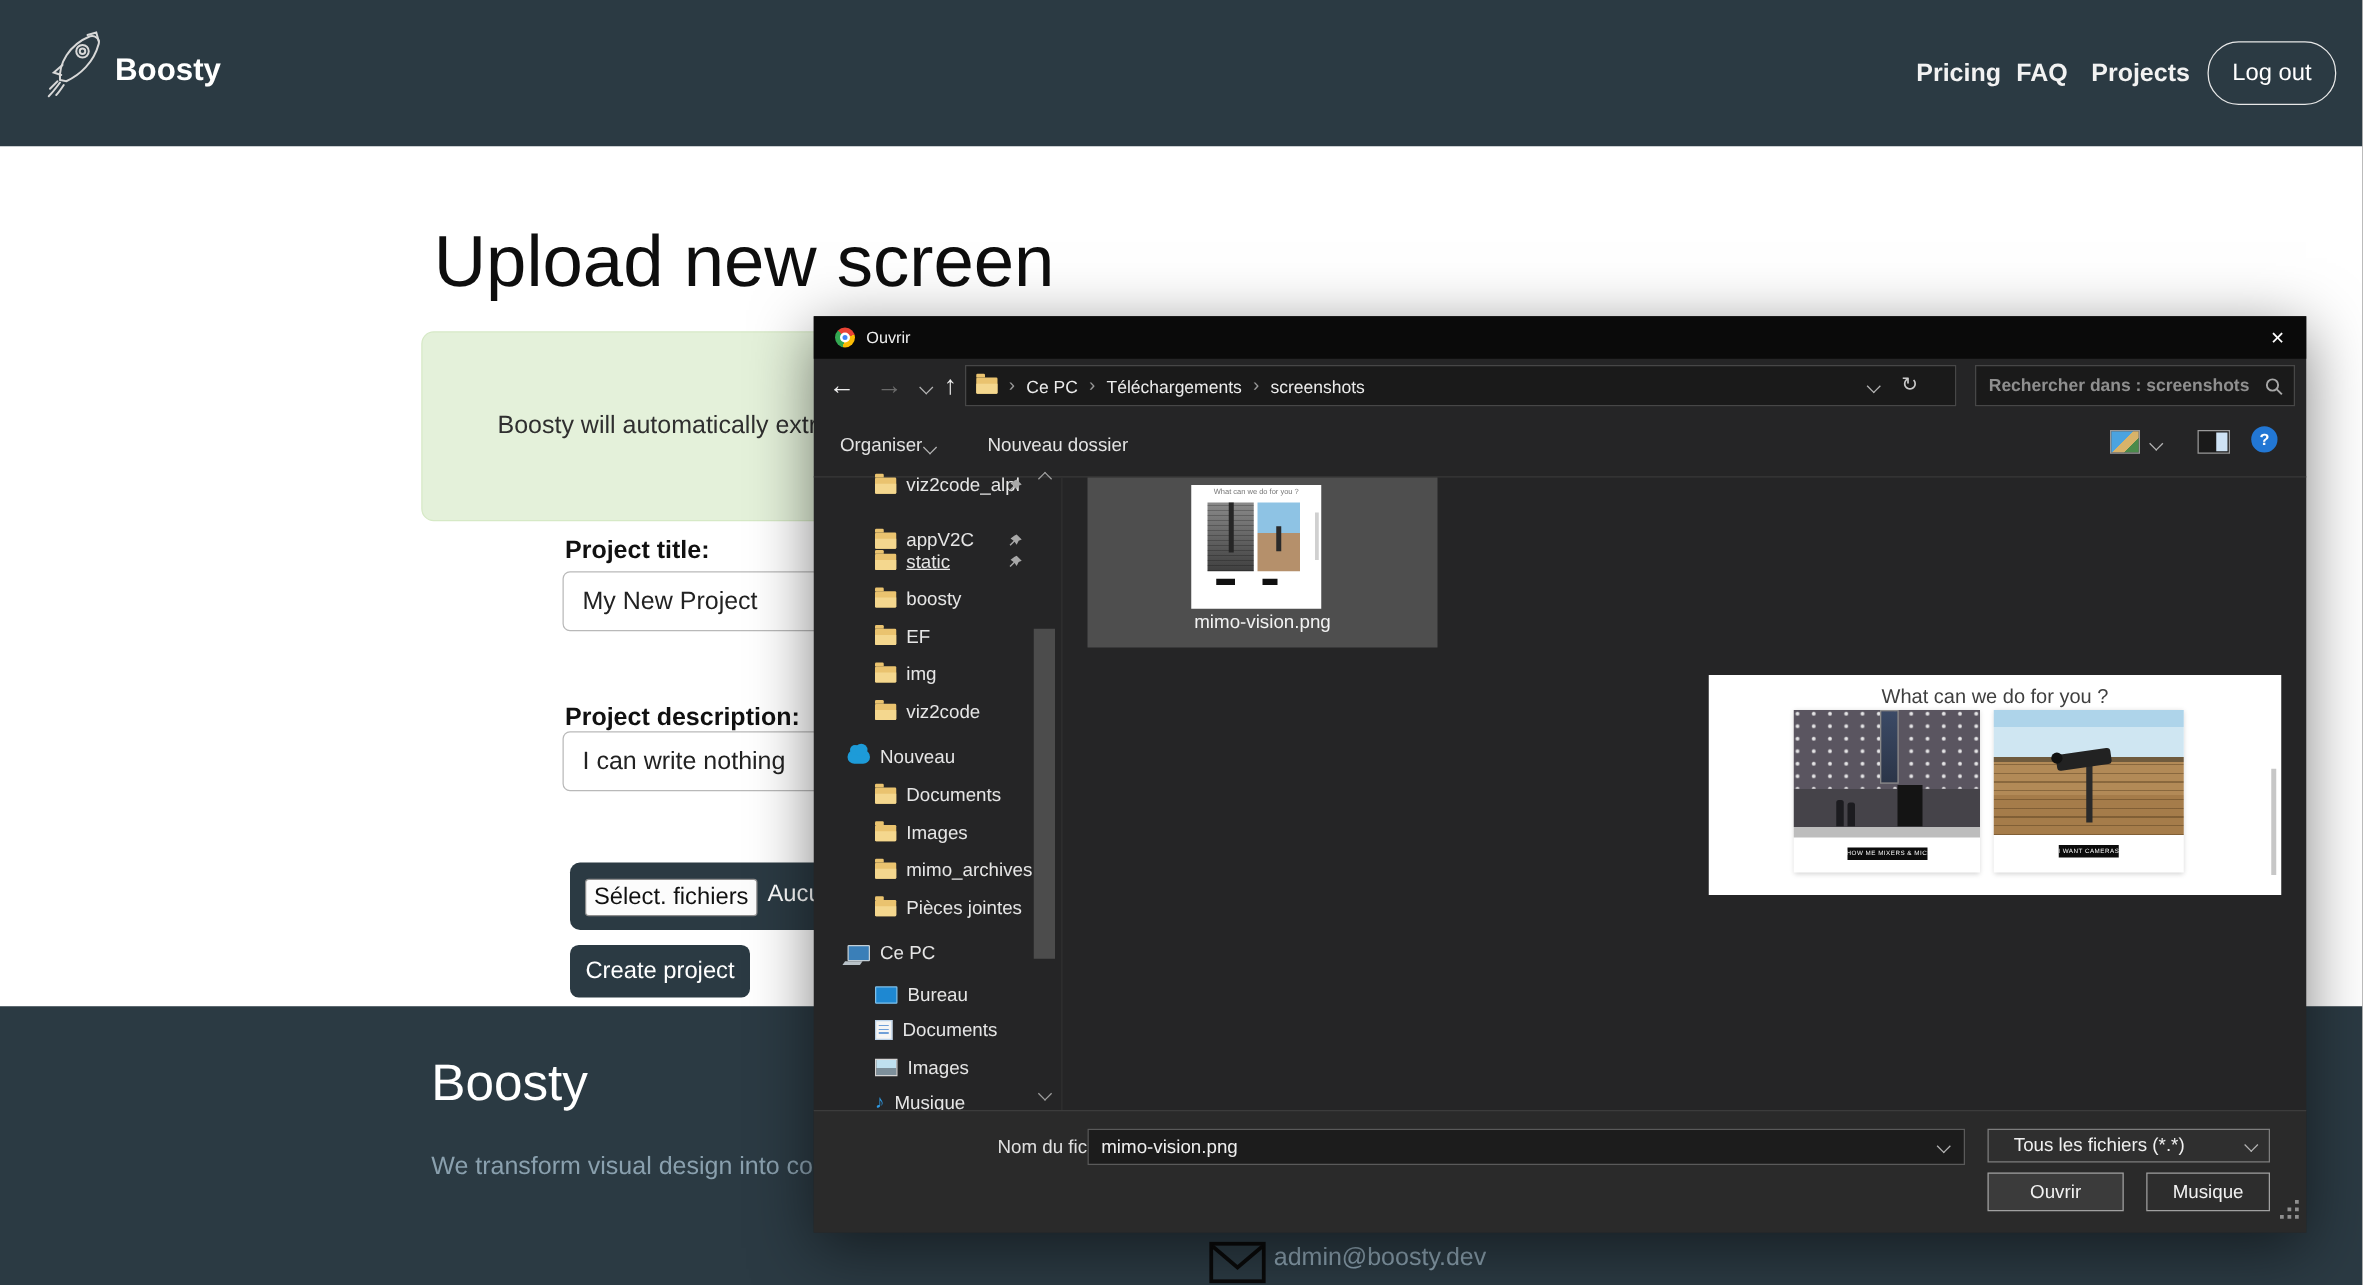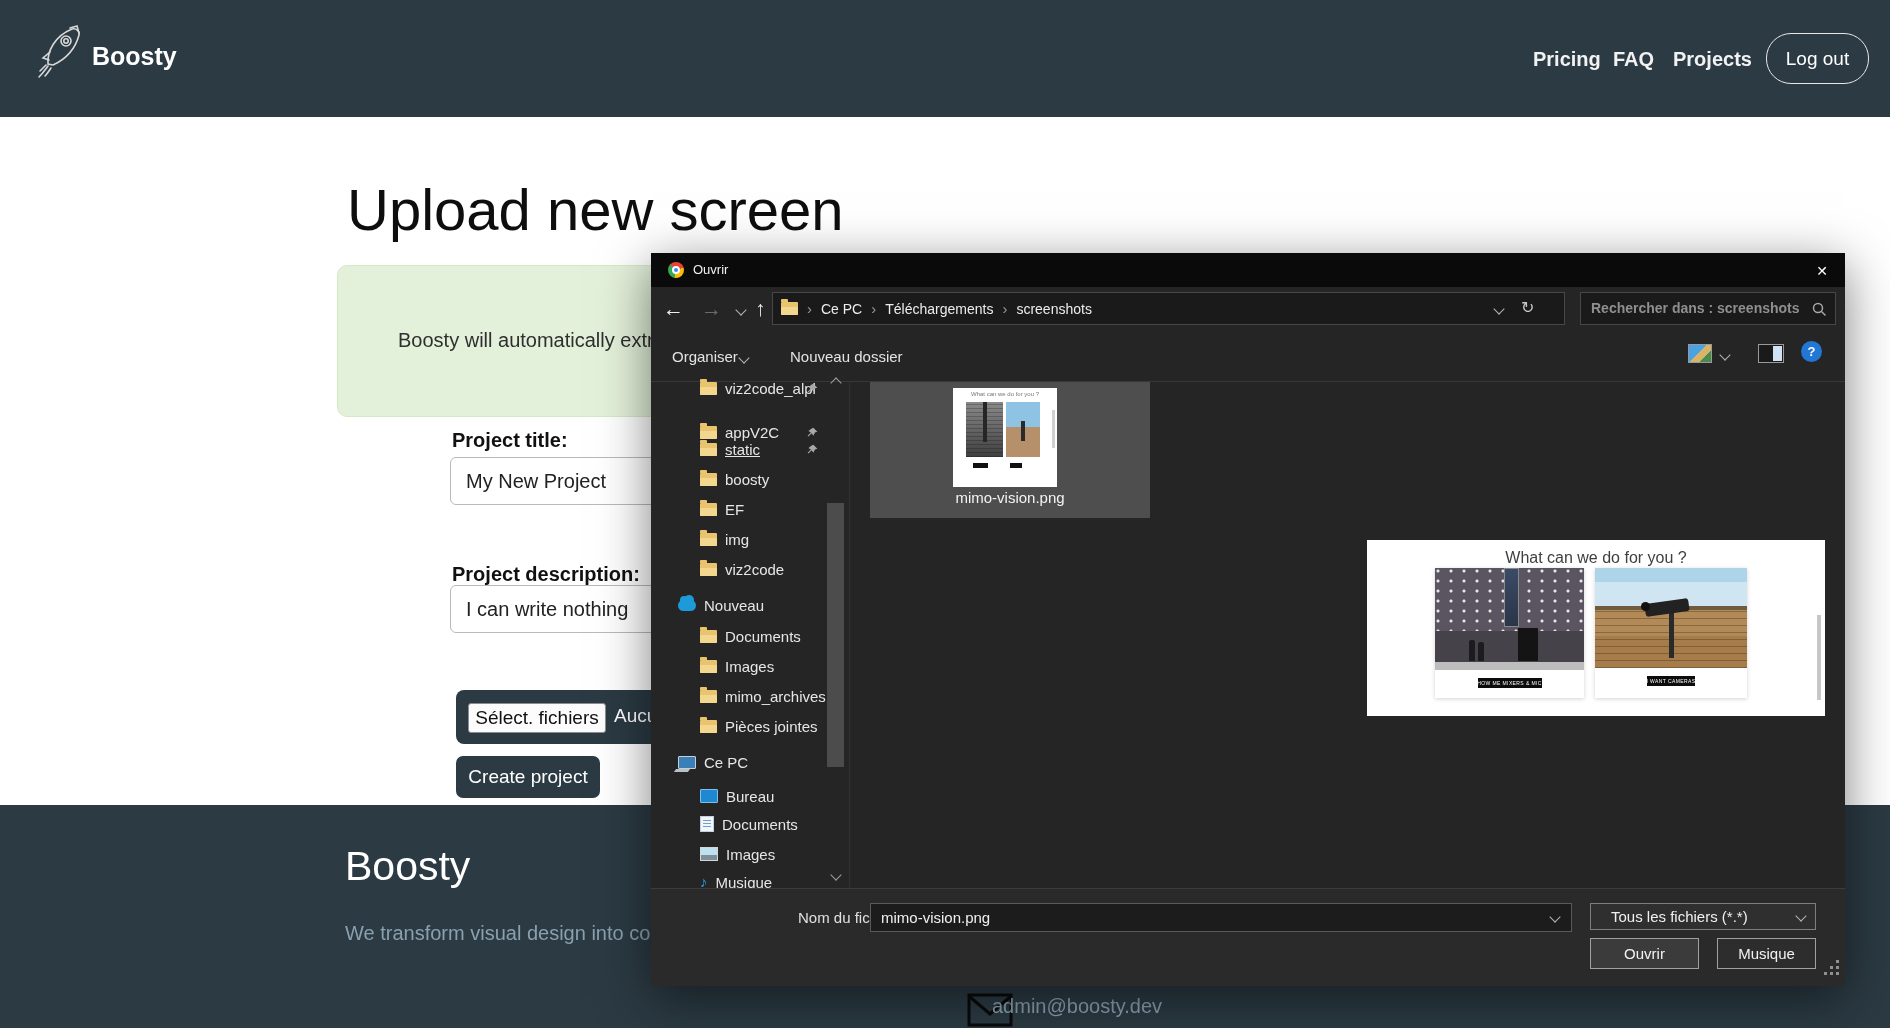--- a/index.html
+++ b/index.html
@@ -192,21 +192,21 @@
 
   <div class="abs createbtn">Create project</div>
 
   <div class="abs footer">
     <div class="abs fbrand" style="top:38px;left:345px;position:absolute;">Boosty</div>
     <div style="position:absolute;left:345px;top:117px;font-size:20px;color:#8aa0ae;white-space:nowrap;">We transform visual design into code</div>
     <svg style="position:absolute;left:967px;top:186px;" width="46" height="38">
       <rect x="2" y="4" width="42" height="30" fill="none" stroke="#0a0a0a" stroke-width="3"></rect>
       <path d="M3 6 L23 23 L43 6" fill="none" stroke="#0a0a0a" stroke-width="3"></path>
     </svg>
-    <div style="position:absolute;left:992px;top:190px;font-size:20px;color:#8aa0ae;">admin@boosty.dev</div>
+    <div style="position:absolute;left:1019px;top:190px;font-size:20px;color:#8aa0ae;">admin@boosty.dev</div>
   </div>
 
   <div class="abs dialog">
 
     <div class="abs titlebar">
       <div class="abs chrome"></div>
       <div class="abs dtitle">Ouvrir</div>
       <div class="abs closebtn">✕</div>
     </div>
 

